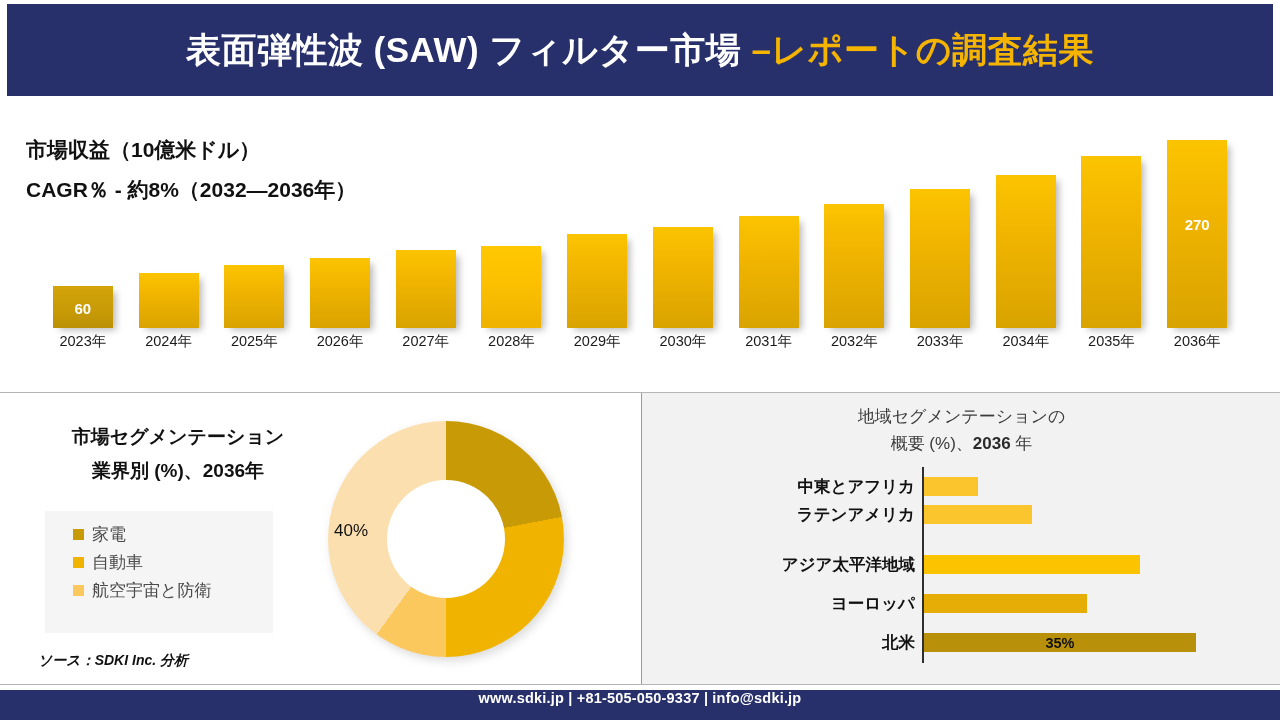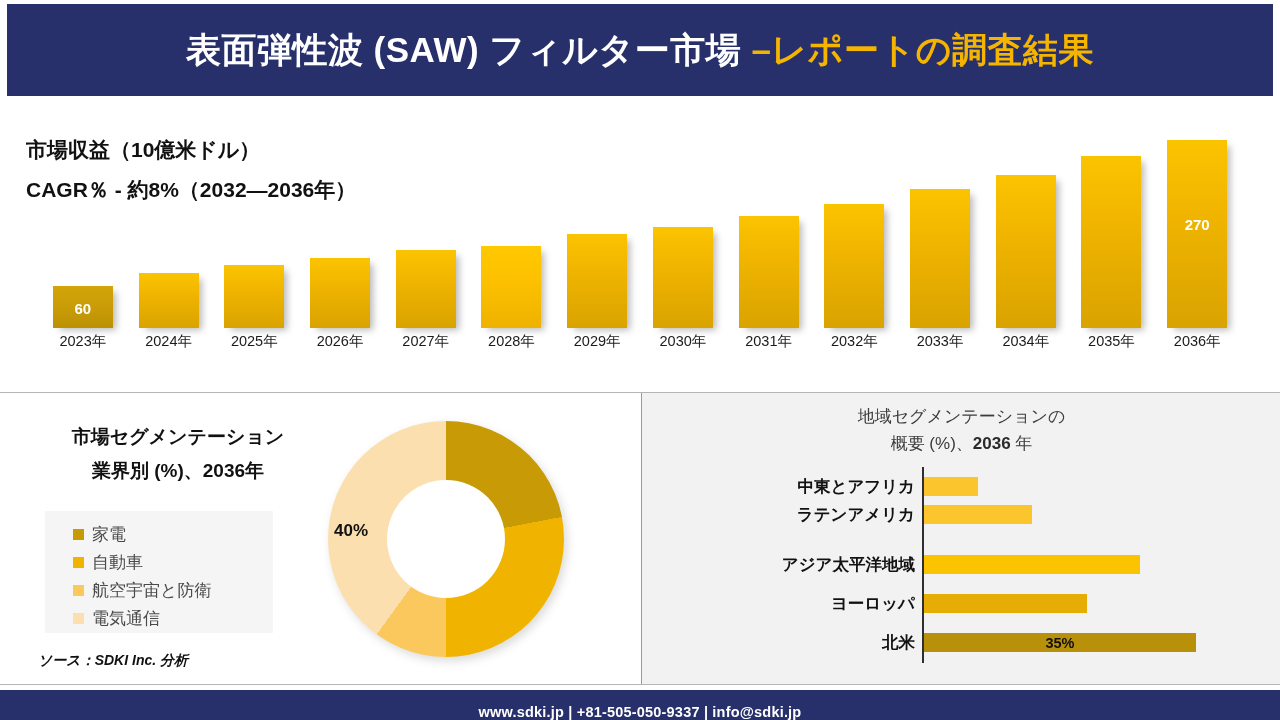--- a/index.html
+++ b/index.html
@@ -113,21 +113,21 @@
     position: absolute; left: 0; top: 0; width: 236px; height: 236px;
     border-radius: 50%;
     filter: drop-shadow(3px 4px 5px rgba(0,0,0,.14));
   }
   .donut-hole {
     position: absolute; left: 59px; top: 59px; width: 118px; height: 118px;
     border-radius: 50%; background: #ffffff;
   }
   .donut-label {
     position: absolute; left: -22px; top: 100px; width: 90px;
-    text-align: center; font-size: 17px; font-weight: bold; color: #111;
+    text-align: center; font-size: 17px; font-weight: normal; color: #111;
   }
   .source {
     position: absolute; left: 38px; top: 259px;
     font-size: 14px; font-style: italic; font-weight: bold; color: #111;
   }
 
   
   .right-panel {
     position: absolute; left: 641px; top: 393px; width: 639px; height: 291px;
     background: #f2f2f2; border-left: 1px solid #9a9a9a;
@@ -158,21 +158,21 @@
   .hbar-val {
     position: absolute; left: 282px; height: 18px;
     display: flex; align-items: center; justify-content: center;
     font-size: 14.5px; font-weight: bold; color: #111; border-radius: 8px;
   }
 
   
   .footer {
     position: absolute; left: 0; top: 690px; width: 1280px; height: 30px;
     background: #27306b;
-    display: flex; align-items: flex-end; justify-content: center;
+    display: flex; align-items: flex-start; justify-content: center;
   }
   .footer-text {
     color: #ffffff; font-size: 14.5px; font-weight: bold; letter-spacing: .2px;
   }
 </style>
 </head>
 <body>
 
 <div id="page">
 
@@ -266,24 +266,20 @@
           <span class="legend-lb">家電</span>
         </div>
         <div class="legend-item">
           <span class="legend-sw" style="background: rgb(240, 180, 0);"></span>
           <span class="legend-lb">自動車</span>
         </div>
         <div class="legend-item">
           <span class="legend-sw" style="background: rgb(251, 200, 94);"></span>
           <span class="legend-lb">航空宇宙と防衛</span>
         </div>
-        <div class="legend-item">
-          <span class="legend-sw" style="background: rgb(252, 223, 174);"></span>
-          <span class="legend-lb">電気通信</span>
-        </div>
       </div>
 
     <div class="donut-wrap">
       <div class="donut" id="donut-ring" style="background: conic-gradient(rgb(199, 154, 6) 0deg, rgb(199, 154, 6) 79.2deg, rgb(240, 180, 0) 79.2deg, rgb(240, 180, 0) 180deg, rgb(251, 200, 94) 180deg, rgb(251, 200, 94) 216deg, rgb(252, 223, 174) 216deg, rgb(252, 223, 174) 360deg);"></div>
       <div class="donut-hole"></div>
       <div class="donut-label">40%</div>
     </div>
 
     <div class="source">ソース：SDKI Inc. 分析</div>
   </div>

